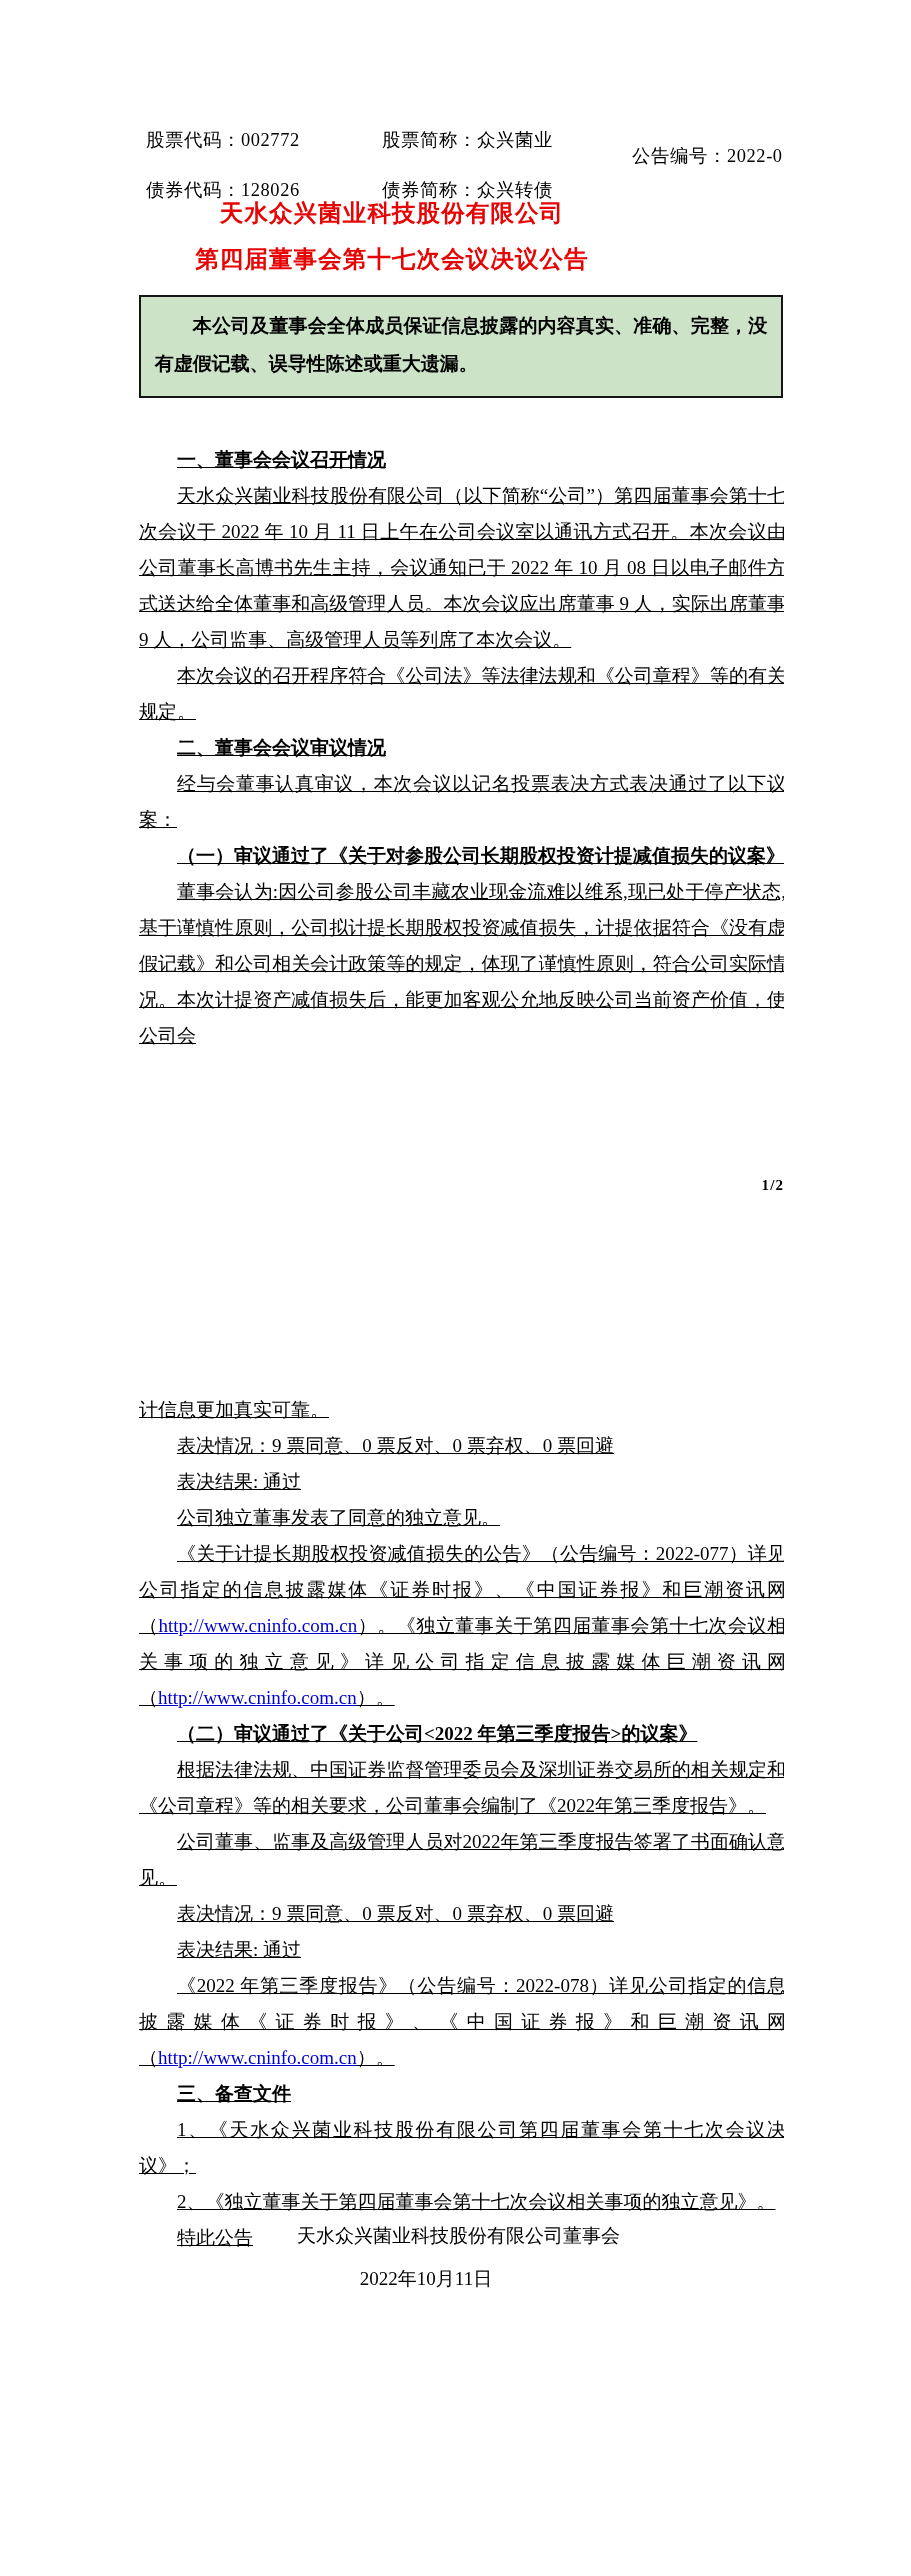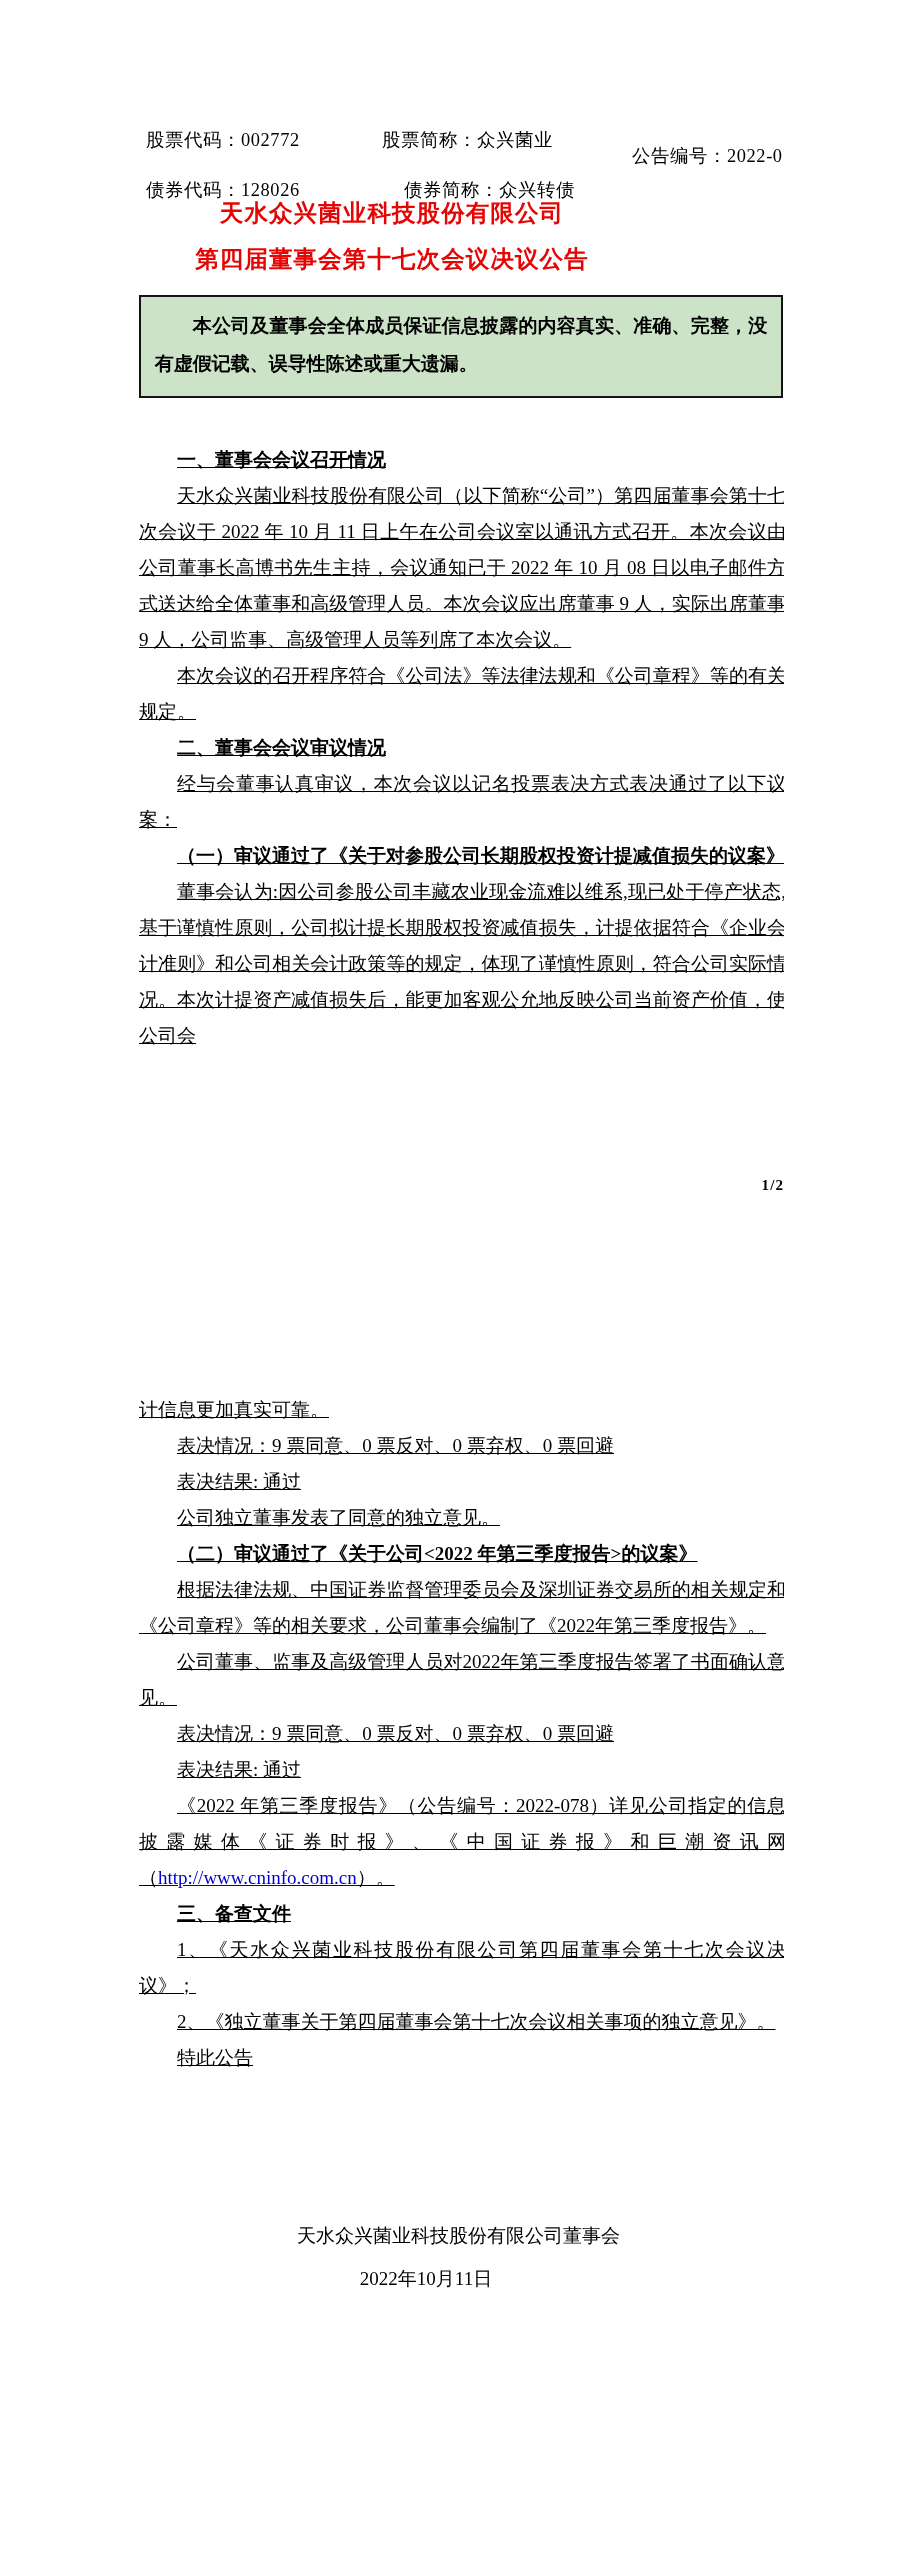--- a/index.html
+++ b/index.html
@@ -88,47 +88,48 @@
 </head>
 <body>
 
 <div class="canvas">
 
   <div>
     <span class="hdr-item" style="top:127px; left:146px;">股票代码：002772</span>
     <span class="hdr-item" style="top:127px; left:382px;">股票简称：众兴菌业</span>
     <span class="hdr-item" style="top:143px; left:632px;">公告编号：2022-075</span>
     <span class="hdr-item" style="top:177px; left:146px;">债券代码：128026</span>
-    <span class="hdr-item" style="top:177px; left:404px;">债券简称：众兴转债</span>
+    <span class="hdr-item" style="top:177px; left:382px;">债券简称：众兴转债</span>
   </div>
 
   <div class="doc-title" style="top:197px;">天水众兴菌业科技股份有限公司</div>
   <div class="doc-title" style="top:243px;">第四届董事会第十七次会议决议公告</div>
 
   <div class="notice-box">
     <p>本公司及董事会全体成员保证信息披露的内容真实、准确、完整，没有虚假记载、误导性陈述或重大遗漏。</p>
   </div>
 
   <div class="body-flow" style="top:442px;">
     <p class="hd">一、董事会会议召开情况</p>
     <p>天水众兴菌业科技股份有限公司（以下简称“公司”）第四届董事会第十七次会议于 2022 年 10 月 11 日上午在公司会议室以通讯方式召开。本次会议由公司董事长高博书先生主持，会议通知已于 2022 年 10 月 08 日以电子邮件方式送达给全体董事和高级管理人员。本次会议应出席董事 9 人，实际出席董事 9 人，公司监事、高级管理人员等列席了本次会议。</p>
     <p>本次会议的召开程序符合《公司法》等法律法规和《公司章程》等的有关规定。</p>
     <p class="hd">二、董事会会议审议情况</p>
     <p>经与会董事认真审议，本次会议以记名投票表决方式表决通过了以下议案：</p>
     <p class="hd">（一）审议通过了《关于对参股公司长期股权投资计提减值损失的议案》</p>
-    <p>董事会认为:因公司参股公司丰藏农业现金流难以维系,现已处于停产状态,基于谨慎性原则，公司拟计提长期股权投资减值损失，计提依据符合《企业会计准则》和公司相关会计政策等的规定，体现了谨慎性原则，符合公司实际情况。本次计提资产减值损失后，能更加客观公允地反映公司当前资产价值，使公司会</p>
+    <p>董事会认为:因公司参股公司丰藏农业现金流难以维系,现已处于停产状态,基于谨慎性原则，公司拟计提长期股权投资减值损失，计提依据符合《没有虚假记载》和公司相关会计政策等的规定，体现了谨慎性原则，符合公司实际情况。本次计提资产减值损失后，能更加客观公允地反映公司当前资产价值，使公司会</p>
   </div>
 
   <div class="page-num" style="top:1177px;">1/2</div>
 
   <div class="body-flow" style="top:1392px;">
     <p class="noindent">计信息更加真实可靠。</p>
     <p>表决情况：9 票同意、0 票反对、0 票弃权、0 票回避</p>
     <p>表决结果: 通过</p>
     <p>公司独立董事发表了同意的独立意见。</p>
+    <p><span>《关于计提长期股权投资减值损失的公告》（公告编号：2022-077）详见公司指定的信息披露媒体《证券时报》、《中国证券报》和巨潮资讯网（</span><a class="lnk">http://www.cninfo.com.cn</a><span>）。《独立董事关于第四届董事会第十七次会议相关事项的独立意见》详见公司指定信息披露媒体巨潮资讯网（</span><a class="lnk">http://www.cninfo.com.cn</a><span>）。</span></p>
     <p class="hd">（二）审议通过了《关于公司&lt;2022 年第三季度报告&gt;的议案》</p>
     <p>根据法律法规、中国证券监督管理委员会及深圳证券交易所的相关规定和《公司章程》等的相关要求，公司董事会编制了《2022年第三季度报告》。</p>
     <p>公司董事、监事及高级管理人员对2022年第三季度报告签署了书面确认意见。</p>
     <p>表决情况：9 票同意、0 票反对、0 票弃权、0 票回避</p>
     <p>表决结果: 通过</p>
     <p><span>《2022 年第三季度报告》（公告编号：2022-078）详见公司指定的信息披露媒体《证券时报》、《中国证券报》和巨潮资讯网（</span><a class="lnk">http://www.cninfo.com.cn</a><span>）。</span></p>
     <p class="hd">三、备查文件</p>
     <p>1、《天水众兴菌业科技股份有限公司第四届董事会第十七次会议决议》；</p>
     <p>2、《独立董事关于第四届董事会第十七次会议相关事项的独立意见》。</p>
     <p>特此公告</p>

